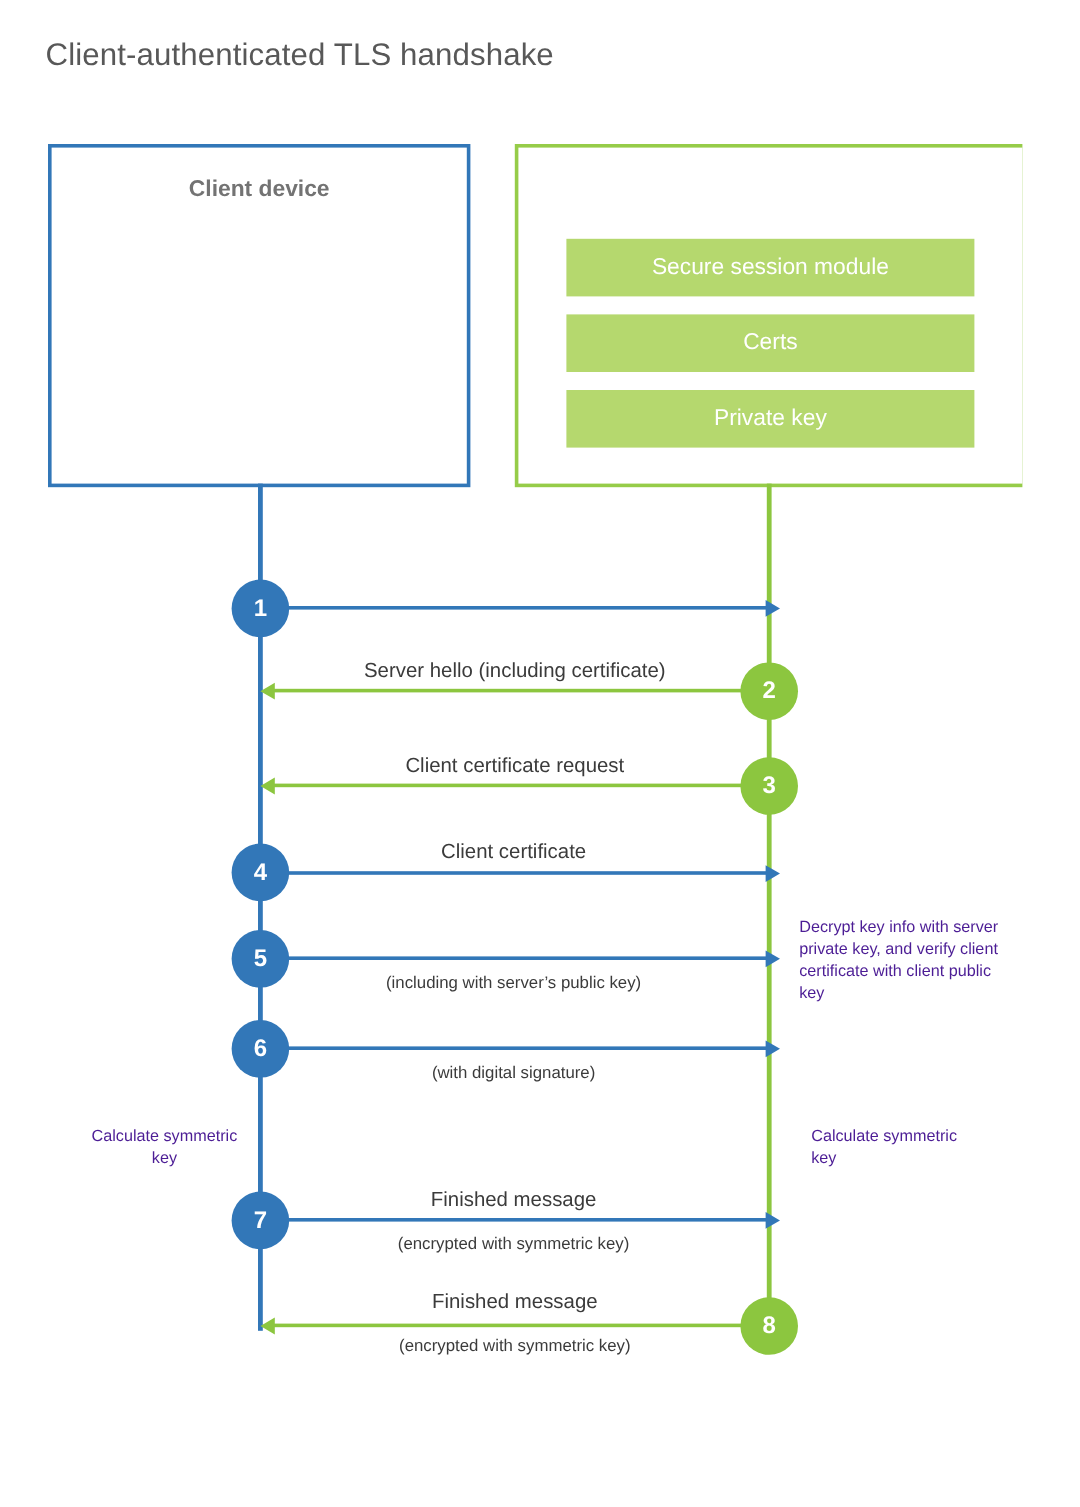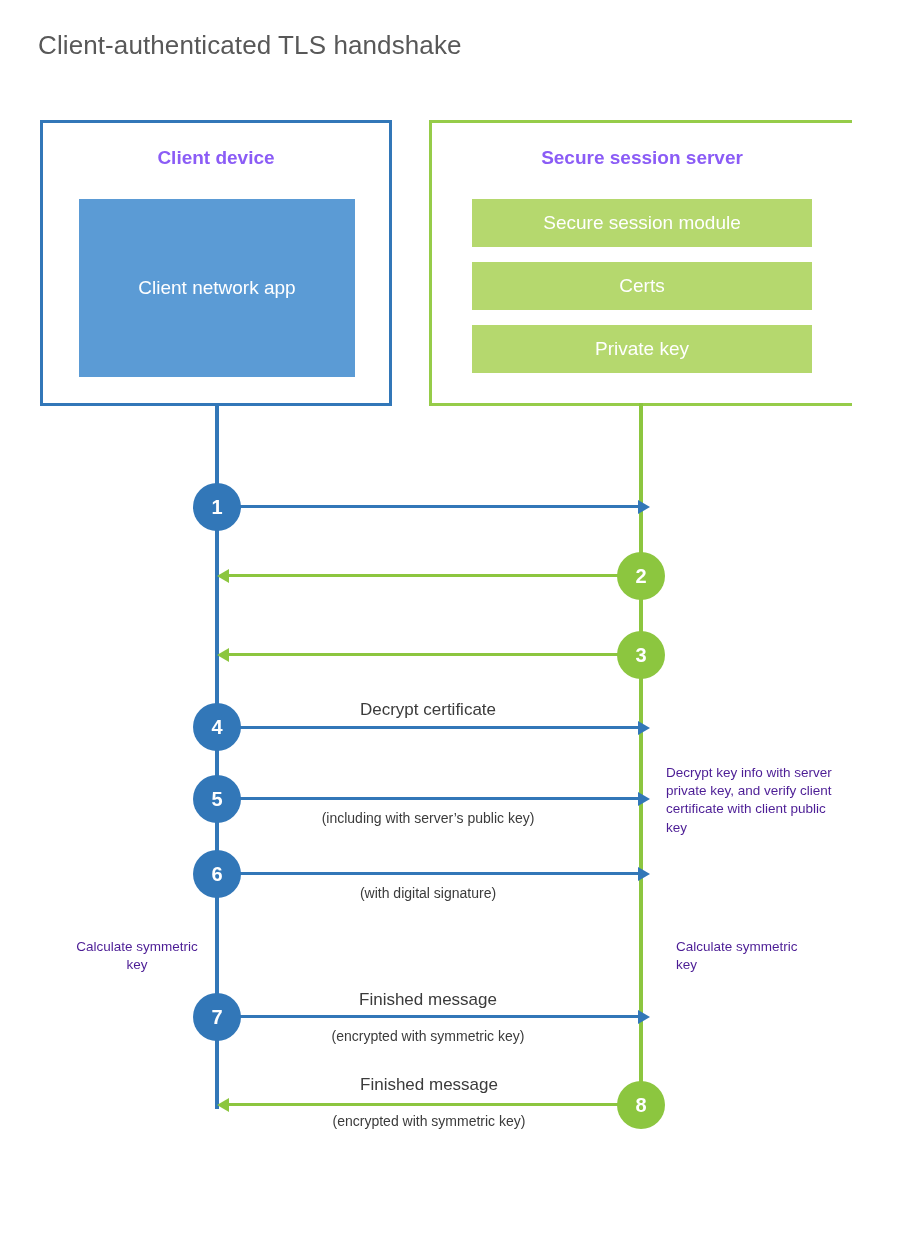--- a/index.html
+++ b/index.html
@@ -44,21 +44,21 @@
     width: 426px; height: 286px;
     border: 3px solid #96cc49;
   }
   .entity-title {
     position: absolute;
     left: 0; right: 0;
     top: 24px;
     text-align: center;
     font-size: 19px;
     font-weight: bold;
-    color: #8b5cf6;
+    color: #737373;
   }
 
   
   #client-network-app {
     position: absolute;
     left: 36px; top: 76px;
     width: 276px; height: 178px;
     background: #5b9bd5;
     color: #ffffff;
     font-size: 19px;
@@ -162,54 +162,54 @@
 </style>
 </head>
 <body>
 
 <div id="page">
 
   <div id="diagram-title">Client-authenticated TLS handshake</div>
 
   <div class="entity-box" id="client-device-box">
     <div class="entity-title">Client device</div>
-    <div id="client-network-app">Client network app</div>
   </div>
 
   <div class="entity-box" id="secure-server-box">
-    <div class="entity-title">Secure session server</div>
     <div class="server-module" id="server-module-0">Secure session module</div>
     <div class="server-module" id="server-module-2">Private key</div>
     <div class="server-module" id="server-module-1">Certs</div>
   </div>
 
   <div id="sequence">
 
     <div class="lifeline" id="lifeline-client"></div>
     <div class="lifeline" id="lifeline-server"></div>
 
     <div class="msg-line to-server" style="left:217px; top:505px; width:422px;">
       <span class="head"></span>
     </div>
     <div class="step-circle client" style="top:483px;">1</div>
 
     <div class="msg-line to-client" style="left:228px; top:574px; width:413px;">
       <span class="head"></span>
     </div>
+    <div class="msg-label primary" style="left:217px; top:549px; width:424px;">Server hello (including certificate)</div>
     <div class="step-circle server" style="top:552px;">2</div>
 
     <div class="msg-line to-client" style="left:228px; top:653px; width:413px;">
       <span class="head"></span>
     </div>
+    <div class="msg-label primary" style="left:217px; top:628px; width:424px;">Client certificate request</div>
     <div class="step-circle server" style="top:631px;">3</div>
 
     <div class="msg-line to-server" style="left:217px; top:726px; width:422px;">
       <span class="head"></span>
     </div>
-    <div class="msg-label primary" style="left:217px; top:700px; width:422px;">Decrypt certificate</div>
+    <div class="msg-label primary" style="left:217px; top:700px; width:422px;">Client certificate</div>
     <div class="step-circle client" style="top:703px;">4</div>
 
     <div class="msg-line to-server" style="left:217px; top:797px; width:422px;">
       <span class="head"></span>
     </div>
     <div class="msg-label sub" style="left:217px; top:810px; width:422px;">(including with server’s public key)</div>
     <div class="step-circle client" style="top:775px;">5</div>
 
     <div class="msg-line to-server" style="left:217px; top:872px; width:422px;">
       <span class="head"></span>

